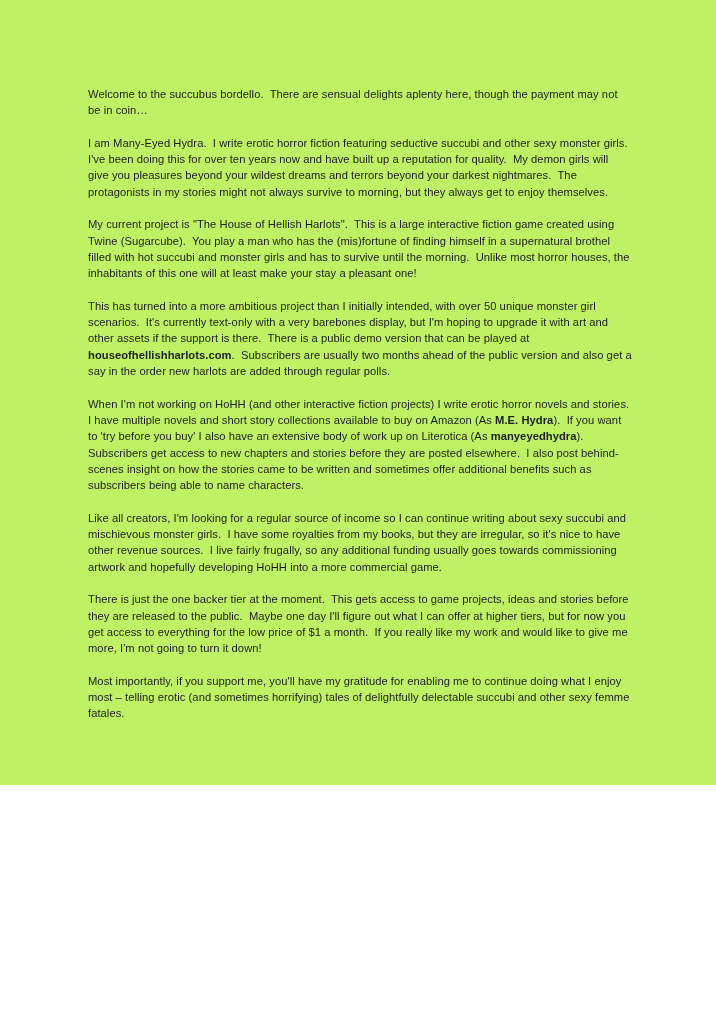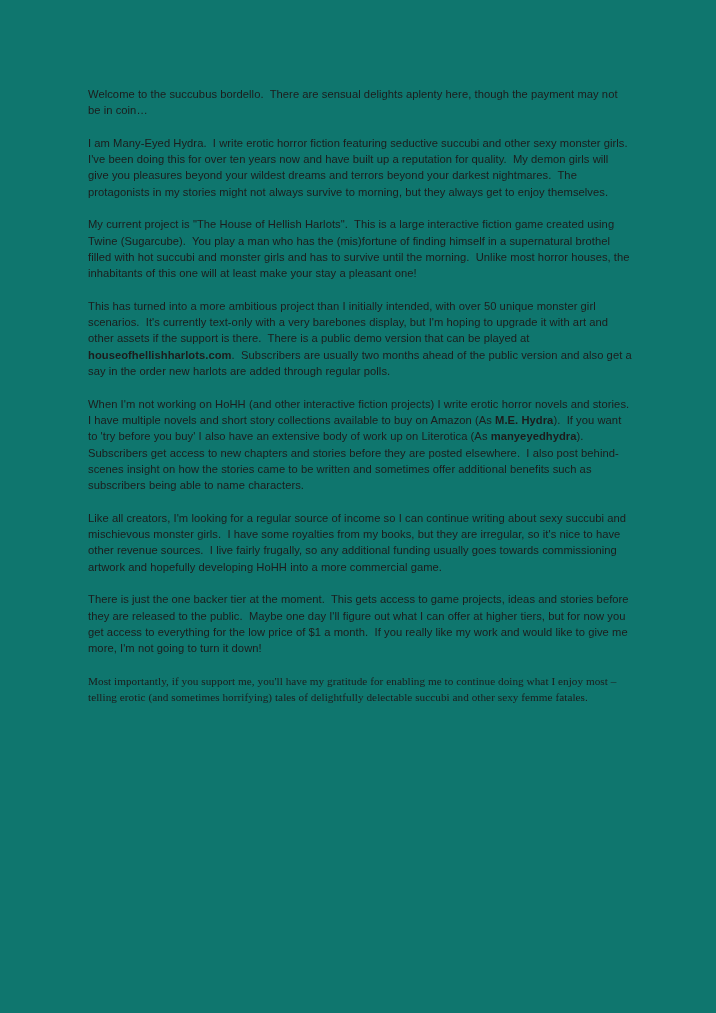--- a/index.html
+++ b/index.html
@@ -3,43 +3,42 @@
 <meta charset="utf-8">
 <style>
   html, body {
     margin: 0;
     padding: 0;
     background: #ffffff;
   }
   .page {
     position: relative;
     width: 716px;
-    height: 1013px;
-    background: #0f766e;
+    height: 785px;
+    background: #bef264;
     overflow: hidden;
     font-family: "Liberation Sans", "DejaVu Sans", sans-serif;
   }
   .content {
     position: absolute;
     left: 88px;
     top: 86px;
     width: 544px;
     color: #1c1c1c;
     font-size: 11.2px;
     line-height: 16.3px;
     letter-spacing: 0.05px;
   }
   .content p {
     margin: 0 0 16.3px 0;
     white-space: pre-wrap;
     text-align: left;
   }
   .content p:last-child {
     margin-bottom: 12px;
-    font-family: Liberation Serif, serif;
   }
   .b {
     font-weight: bold;
     margin-top: 37px;
   }
 </style>
 </head>
 <body>
 
 <div class="page">

